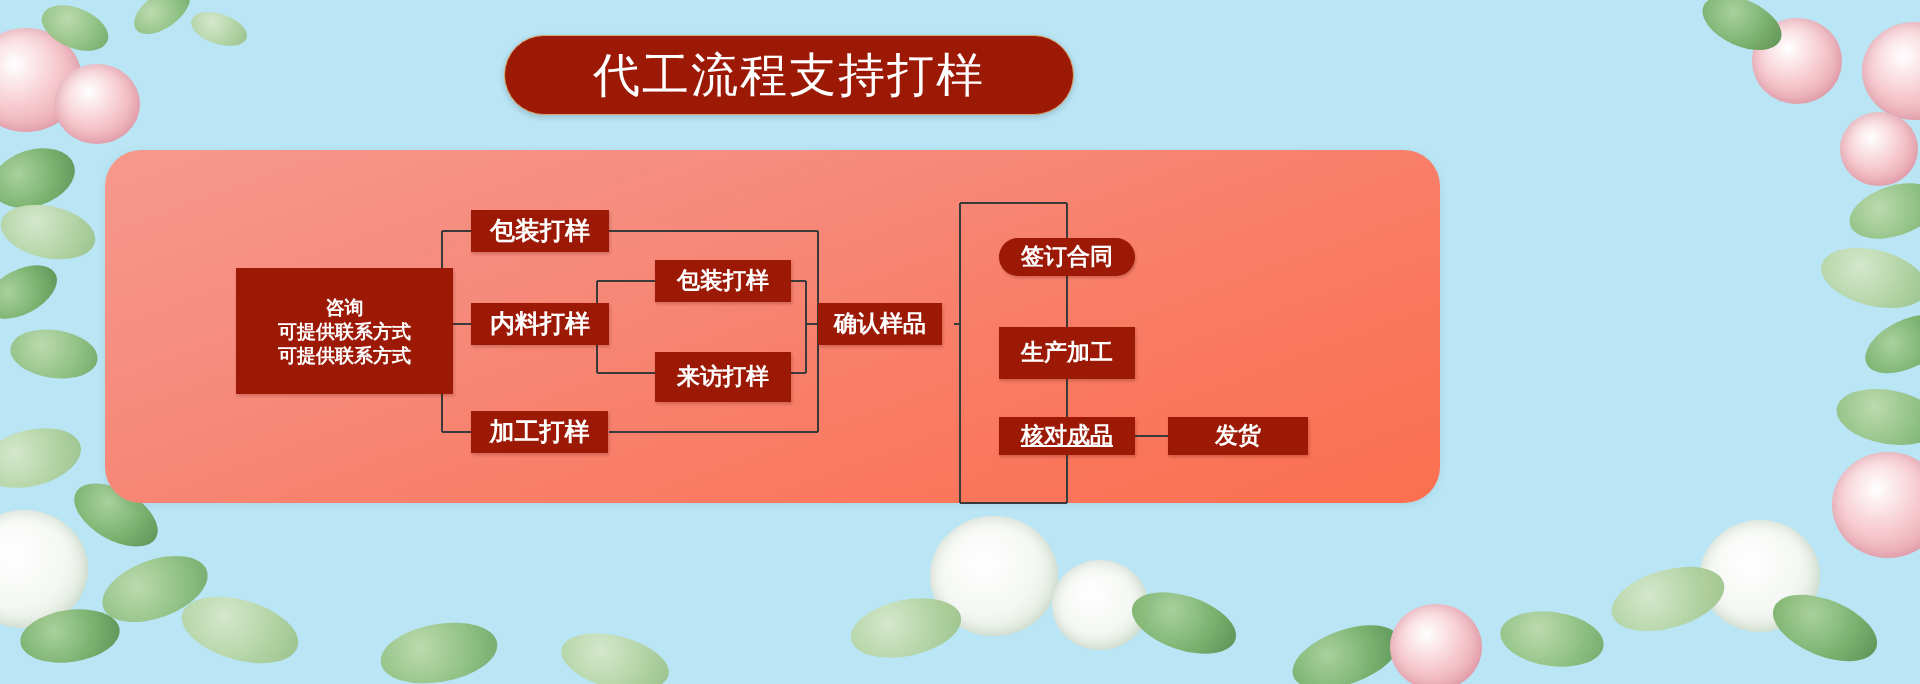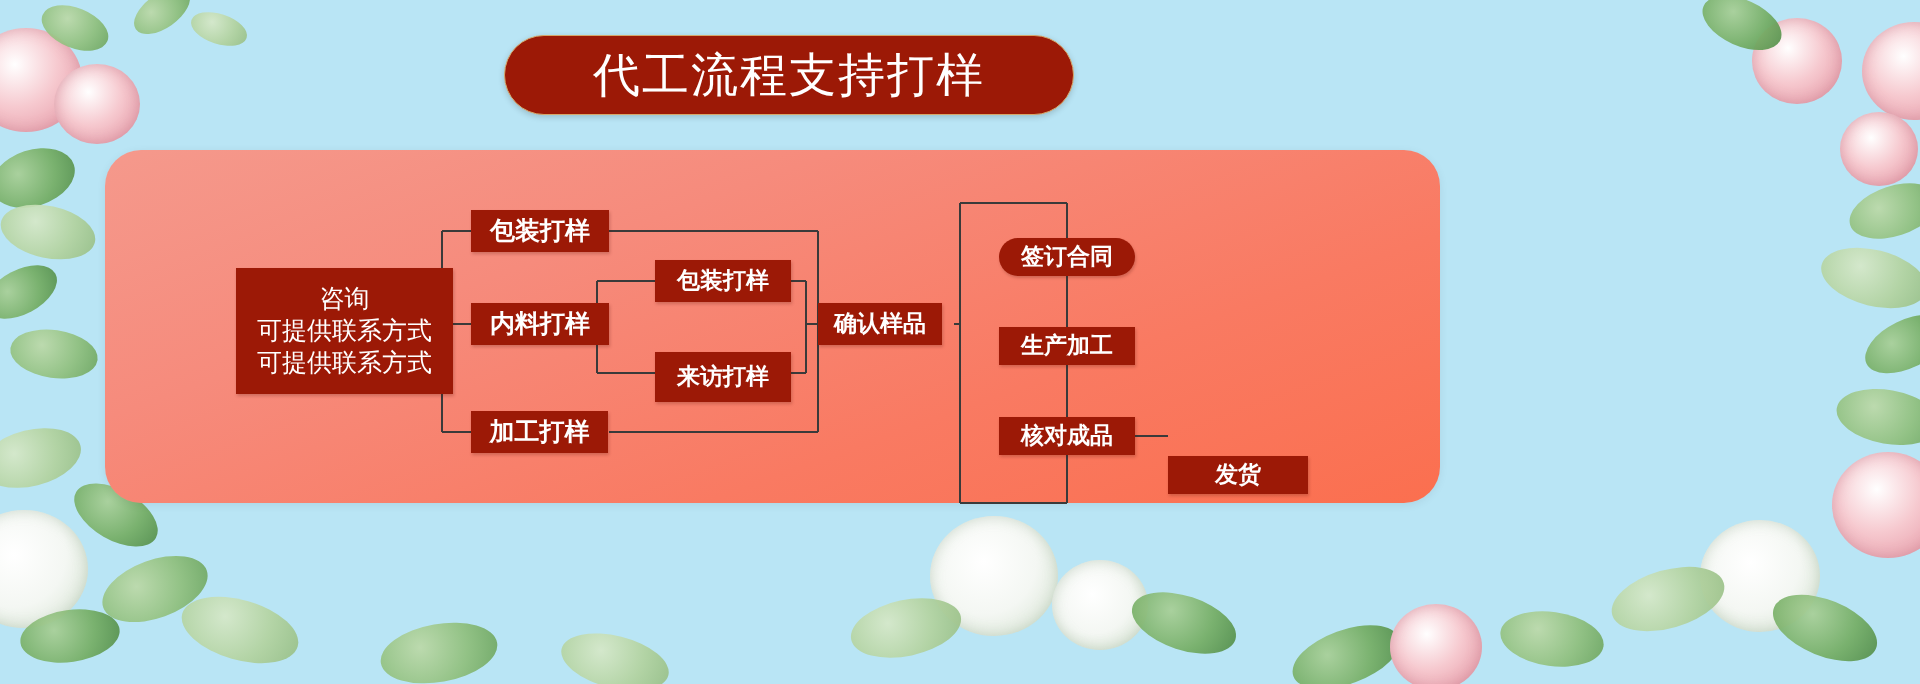--- a/index.html
+++ b/index.html
@@ -45,36 +45,36 @@
   
   .flow{position:absolute;left:0;top:0;width:1920px;height:684px;pointer-events:none;}
 
   .node{
     position:absolute;background:#9c1906;color:#fff;
     display:flex;align-items:center;justify-content:center;
     text-align:center;line-height:1.28;
     font-family:"DejaVu Sans","Liberation Sans",sans-serif;
     box-shadow:1px 2px 3px rgba(90,20,10,.25);
   }
-  .node.big{font-size:25px;padding:8px 10px;font-weight:400;}
+  .node.big{font-size:19px;padding:8px 10px;font-weight:700;}
   .node.lbl{font-size:25px;font-weight:700;}
   .node.lbl-sm{font-size:23px;font-weight:700;}
 
   
   #n-consult {left:236px;top:268px;width:197px;height:110px;}
   #n-pack1   {left:471px;top:210px;width:138px;height:42px;}
   #n-inner   {left:471px;top:303px;width:138px;height:42px;}
   #n-proc    {left:471px;top:411px;width:137px;height:42px;}
   #n-pack2   {left:655px;top:260px;width:136px;height:42px;}
   #n-visit   {left:655px;top:352px;width:136px;height:50px;}
   #n-confirm {left:818px;top:303px;width:124px;height:42px;}
   #n-contract{left:999px;top:238px;width:136px;height:38px;border-radius:19px;}
-  #n-produce {left:999px;top:327px;width:136px;height:38px;}
-  #n-check   {left:999px;top:417px;width:136px;height:38px;}
-  #n-ship    {left:1168px;top:417px;width:140px;height:38px;margin-top:39px;}
+  #n-produce {left:999px;top:327px;width:136px;height:52px;}
+  #n-check   {left:999px;top:417px;width:136px;height:38px;text-decoration:underline;}
+  #n-ship    {left:1168px;top:417px;width:140px;height:38px;}
 </style>
 </head>
 <body>
 
 <div class="bg">
 
   <span class="bloom" style="left:-30px;top:28px;width:112px;height:104px;"></span>
   <span class="bloom" style="left:54px;top:64px;width:86px;height:80px;"></span>
   <span class="leaf dark" style="left:-10px;top:150px;width:86px;height:56px;transform:rotate(-18deg);"></span>
   <span class="leaf" style="left:40px;top:8px;width:70px;height:40px;transform:rotate(22deg);"></span>

